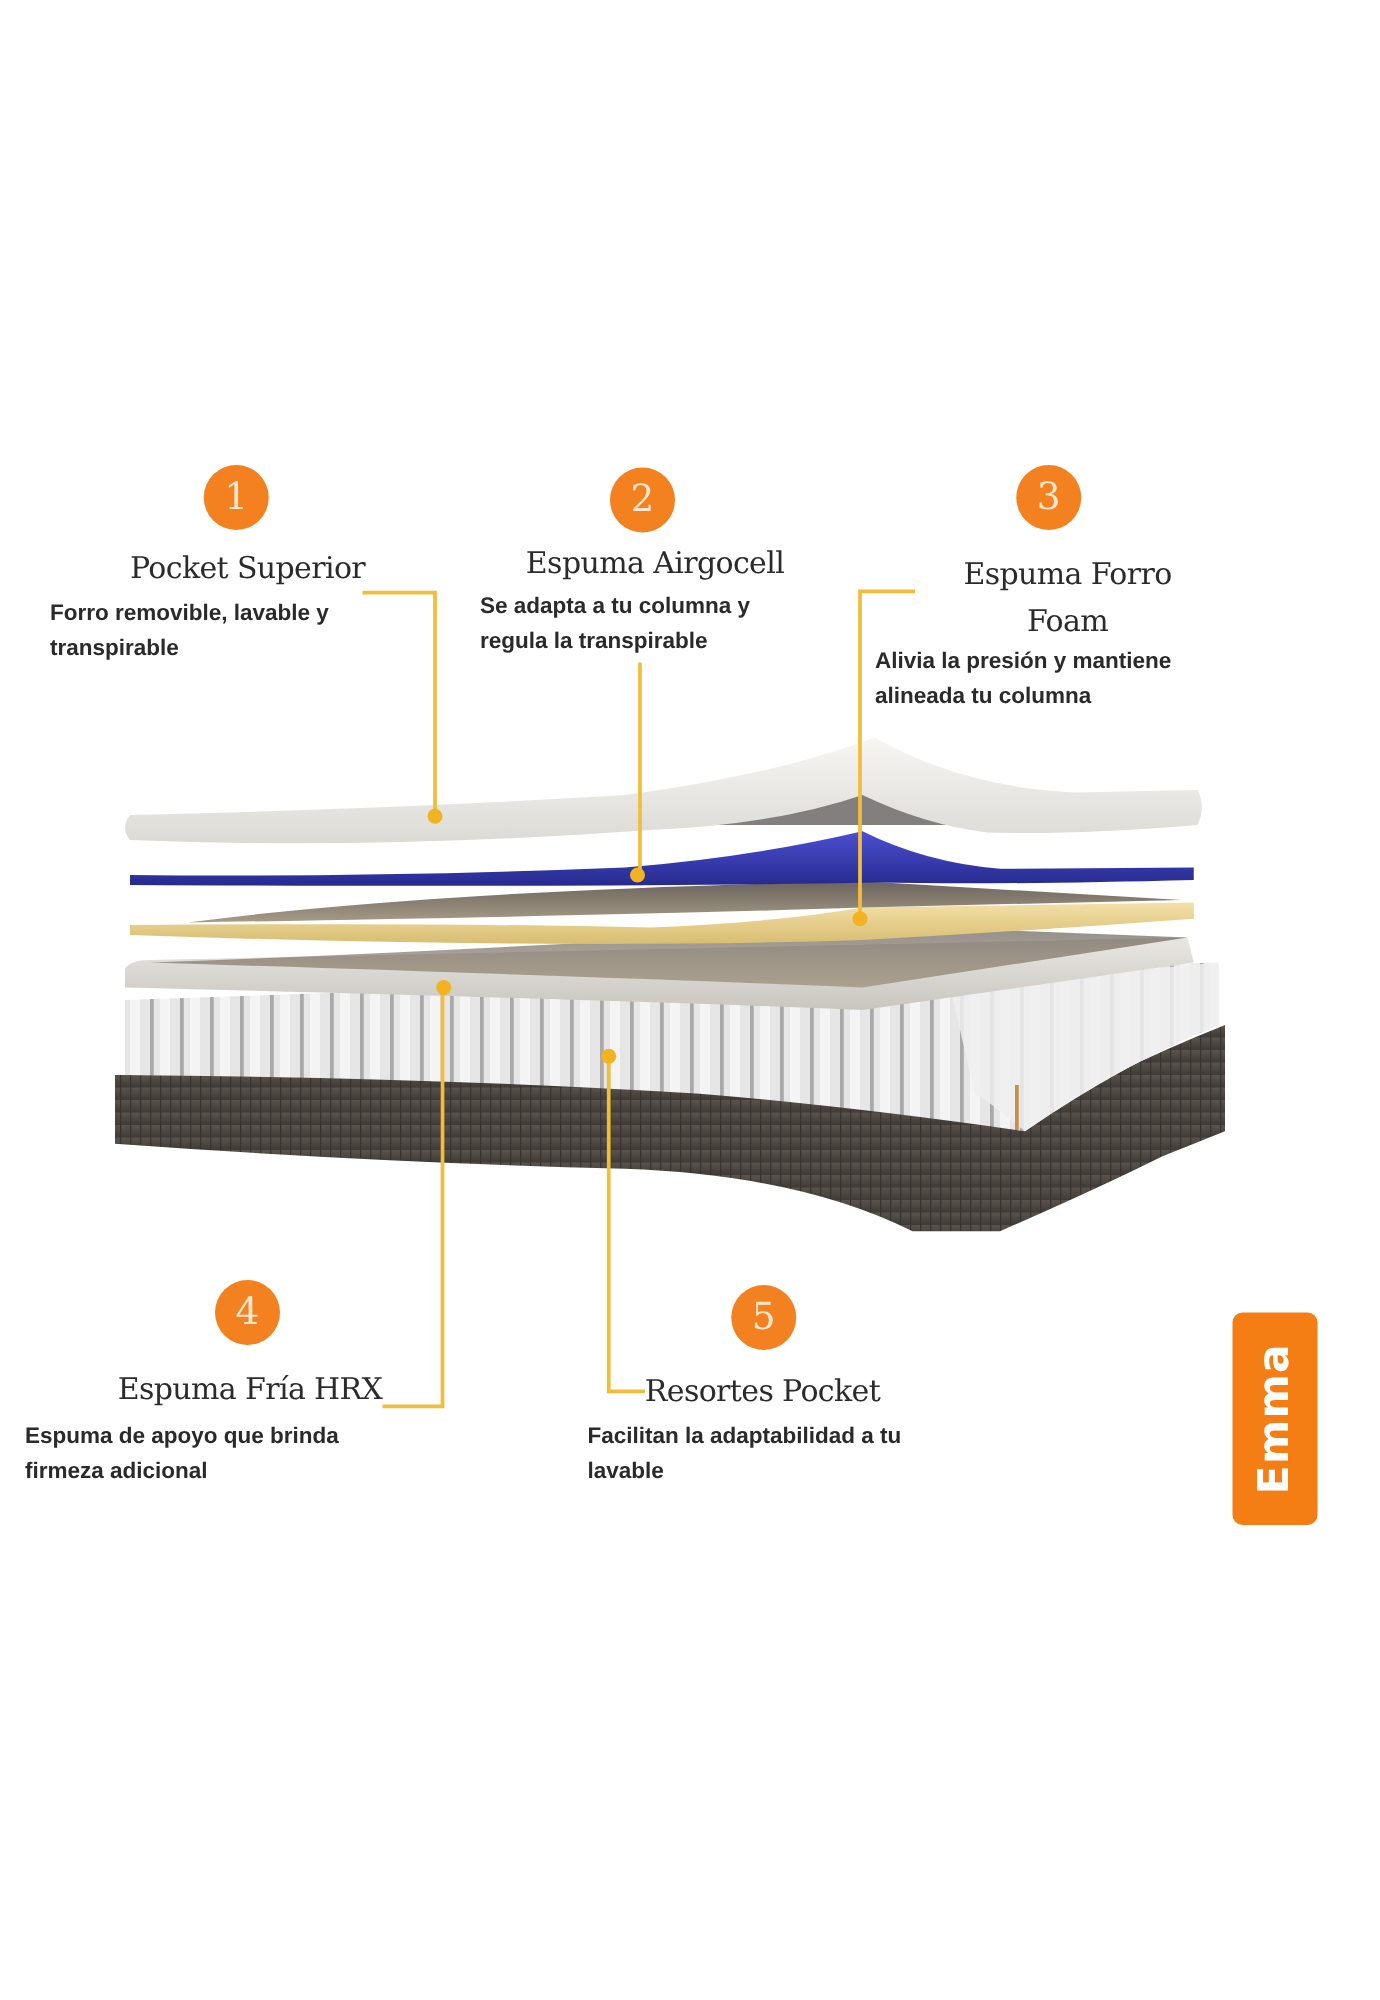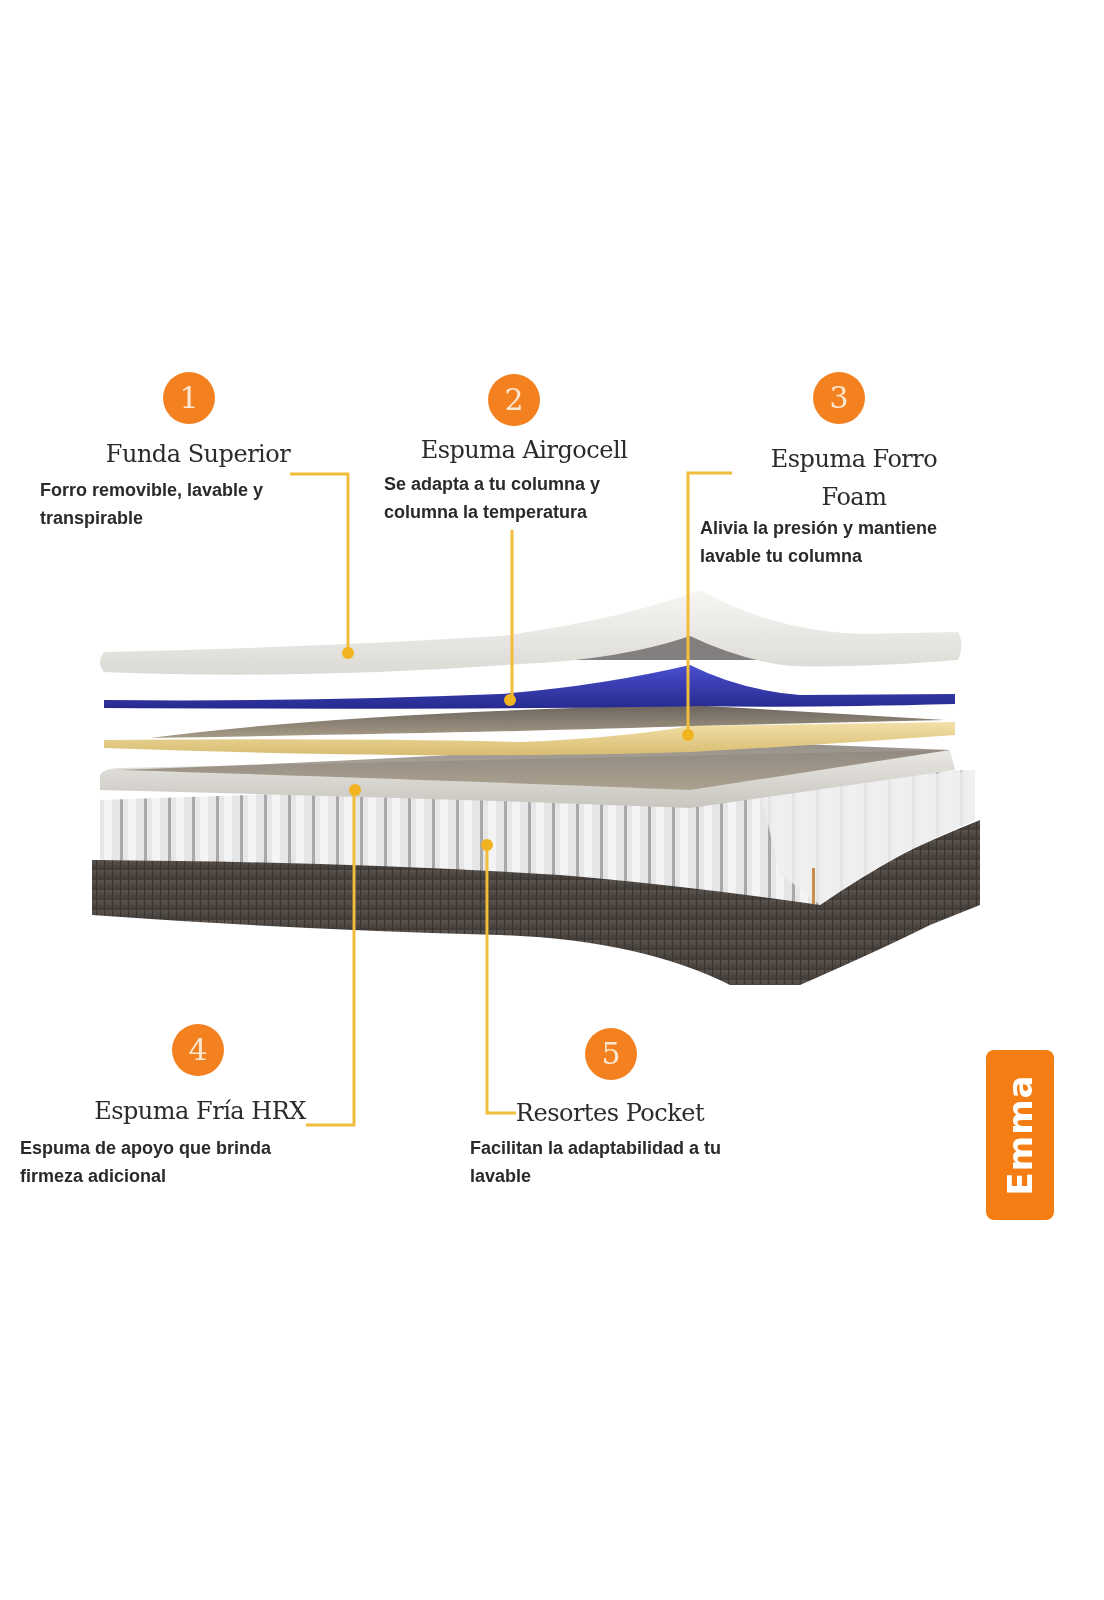--- a/index.html
+++ b/index.html
@@ -95,34 +95,34 @@
     <circle cx="348" cy="653" r="6"></circle>
     <circle cx="510" cy="700" r="6"></circle>
     <circle cx="688" cy="735" r="6"></circle>
     <circle cx="355" cy="790" r="6"></circle>
     <circle cx="487" cy="845" r="6"></circle>
   </g>
   <rect x="812" y="868" width="3" height="36" fill="#c88d4a"></rect>
 </svg>
 
 <div class="badge" style="left:163px;top:372px">1</div>
-<div class="title" style="left:60px;top:435px;width:276px">Funda Superior</div>
+<div class="title" style="left:60px;top:435px;width:276px">Pocket Superior</div>
 <div class="desc" style="left:40px;top:476px;width:316px">Forro removible, lavable y</div>
 <div class="desc" style="left:40px;top:504px;width:316px">transpirable</div>
 
 <div class="badge" style="left:488px;top:374px">2</div>
 <div class="title" style="left:384px;top:431px;width:280px">Espuma Airgocell</div>
 <div class="desc" style="left:384px;top:470px;width:280px">Se adapta a tu columna y</div>
-<div class="desc" style="left:384px;top:498px;width:280px">columna la temperatura</div>
+<div class="desc" style="left:384px;top:498px;width:280px">regula la transpirable</div>
 
 <div class="badge" style="left:813px;top:372px">3</div>
 <div class="title" style="left:720px;top:440px;width:268px">Espuma Forro</div>
 <div class="title" style="left:720px;top:478px;width:268px">Foam</div>
 <div class="desc" style="left:700px;top:514px;width:308px">Alivia la presión y mantiene</div>
-<div class="desc" style="left:700px;top:542px;width:308px">lavable tu columna</div>
+<div class="desc" style="left:700px;top:542px;width:308px">alineada tu columna</div>
 
 <div class="badge" style="left:172px;top:1024px">4</div>
 <div class="title" style="left:40px;top:1092px;width:320px">Espuma Fría HRX</div>
 <div class="desc" style="left:20px;top:1134px;width:340px">Espuma de apoyo que brinda</div>
 <div class="desc" style="left:20px;top:1162px;width:340px">firmeza adicional</div>
 
 <div class="badge" style="left:585px;top:1028px">5</div>
 <div class="title" style="left:500px;top:1094px;width:220px">Resortes Pocket</div>
 <div class="desc" style="left:470px;top:1134px;width:314px">Facilitan la adaptabilidad a tu</div>
 <div class="desc" style="left:470px;top:1162px;width:314px">lavable</div>

